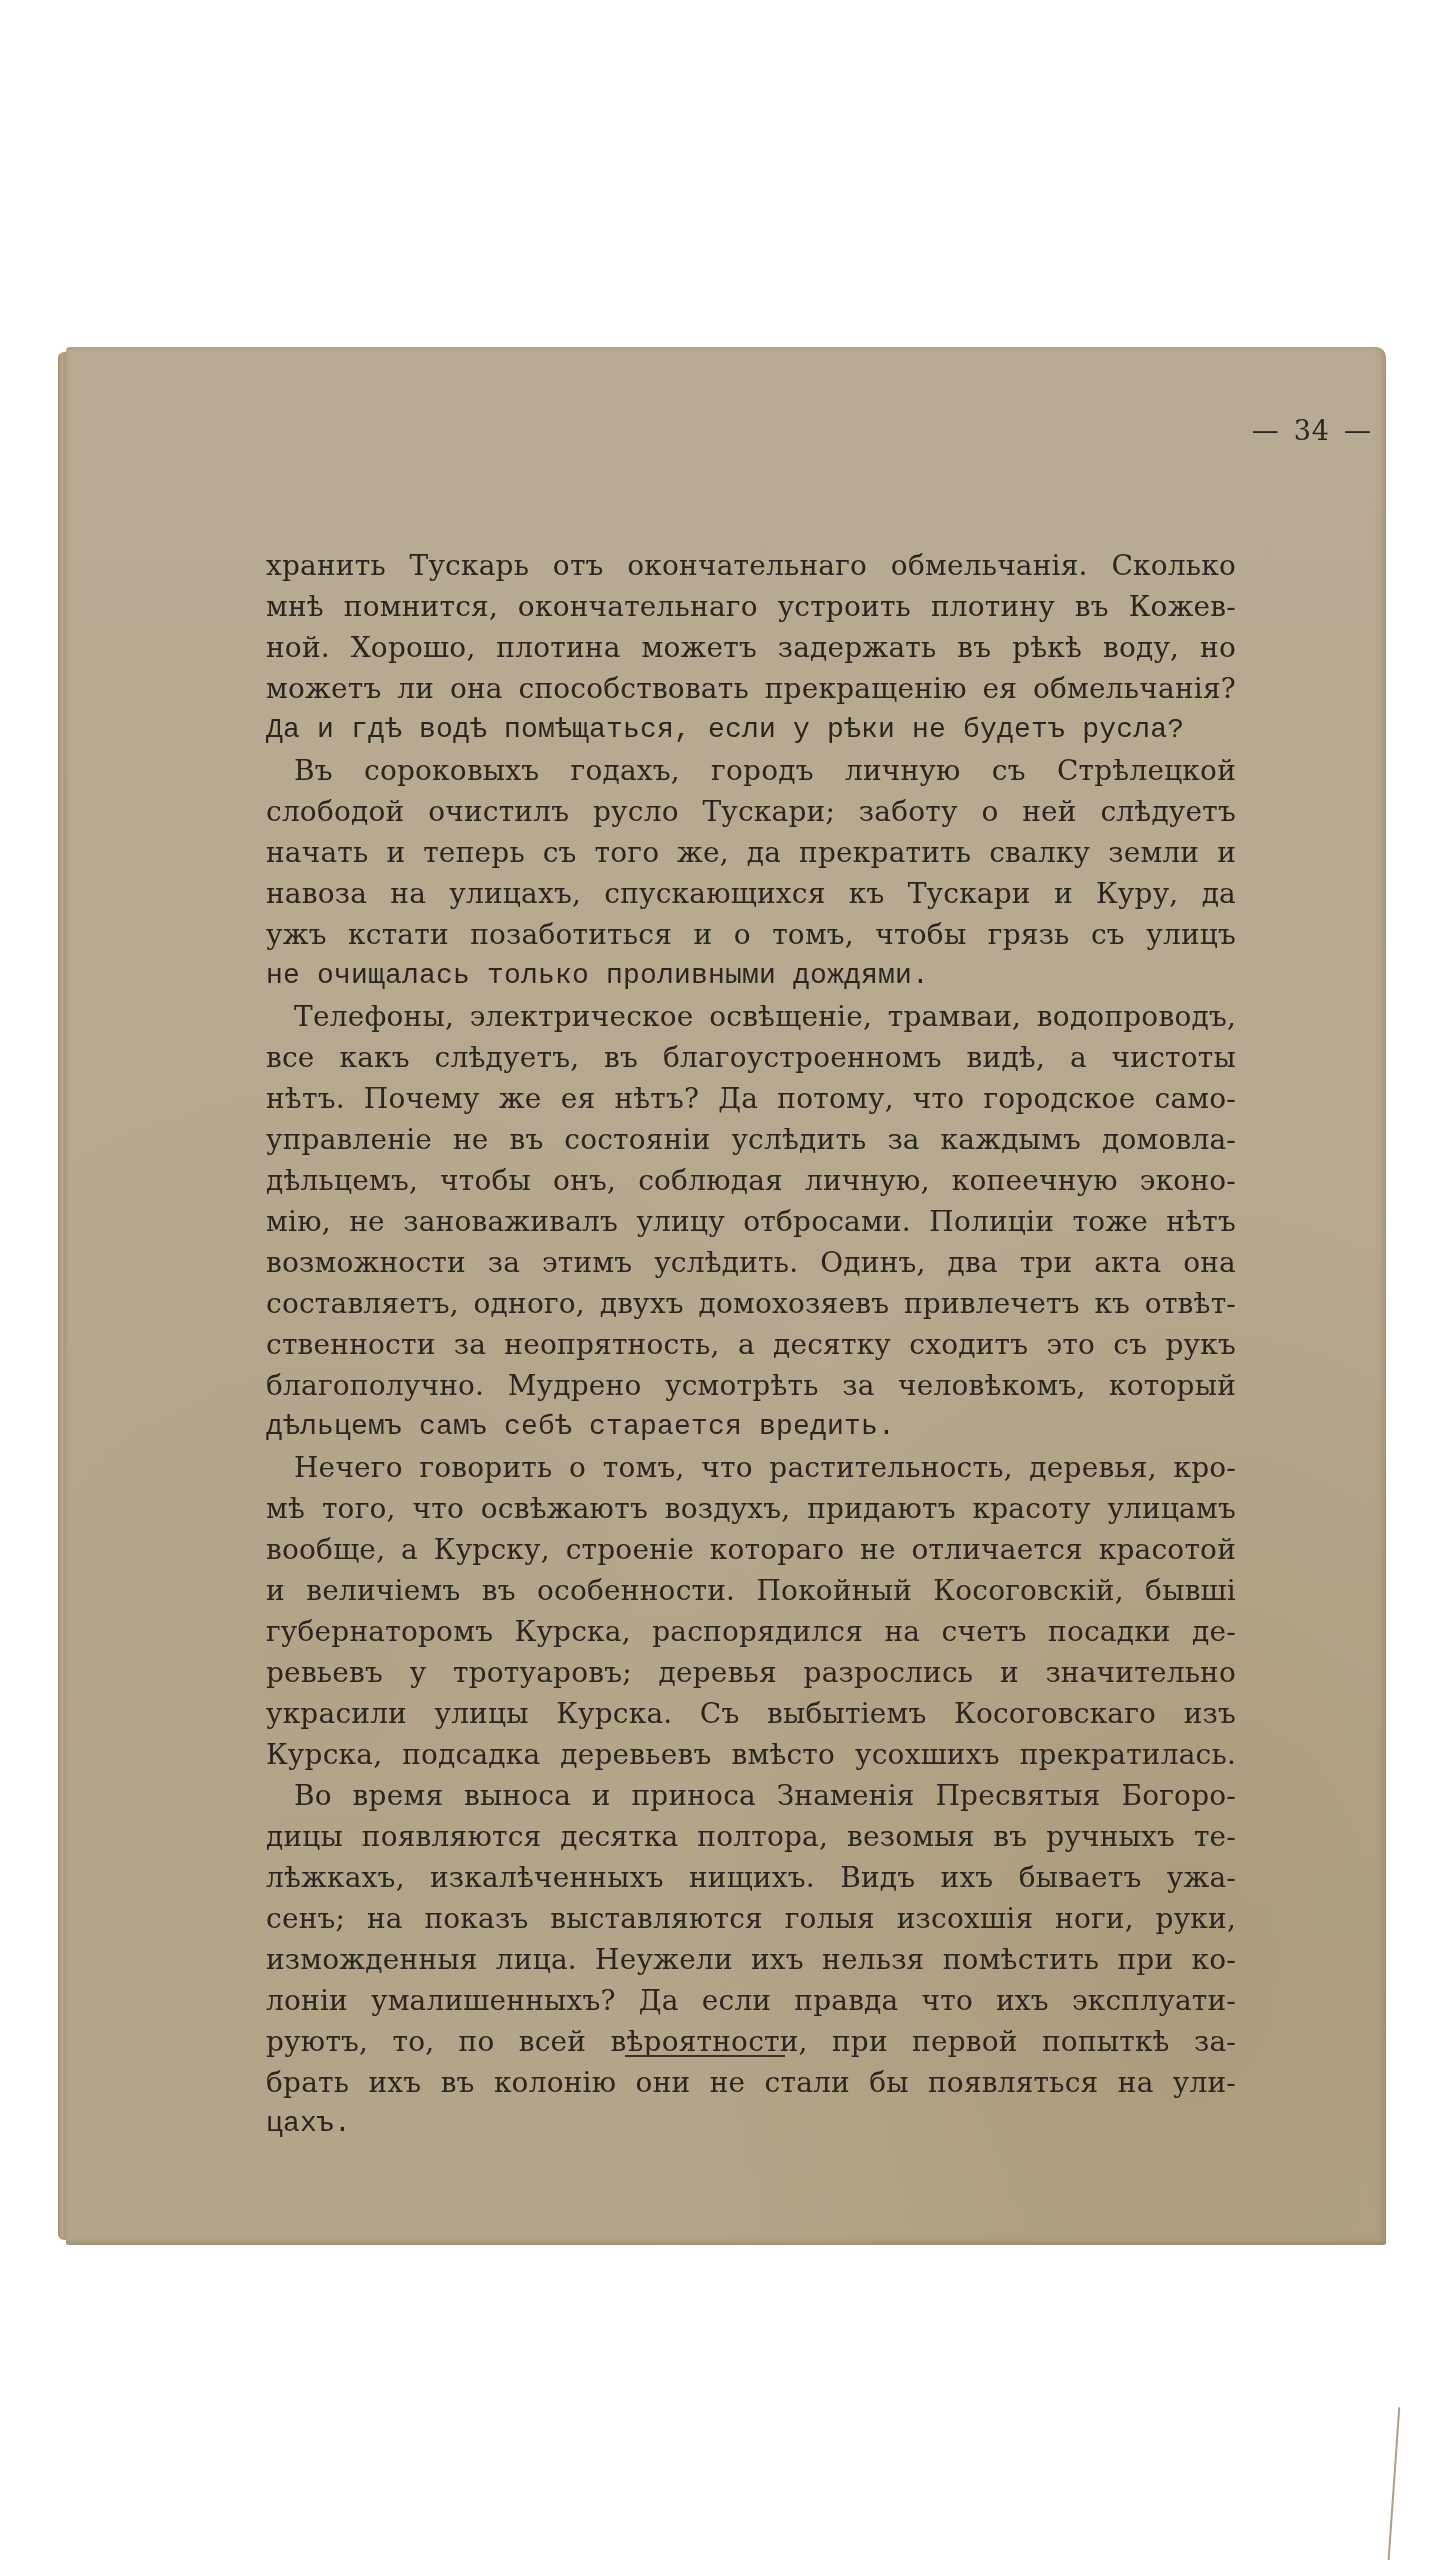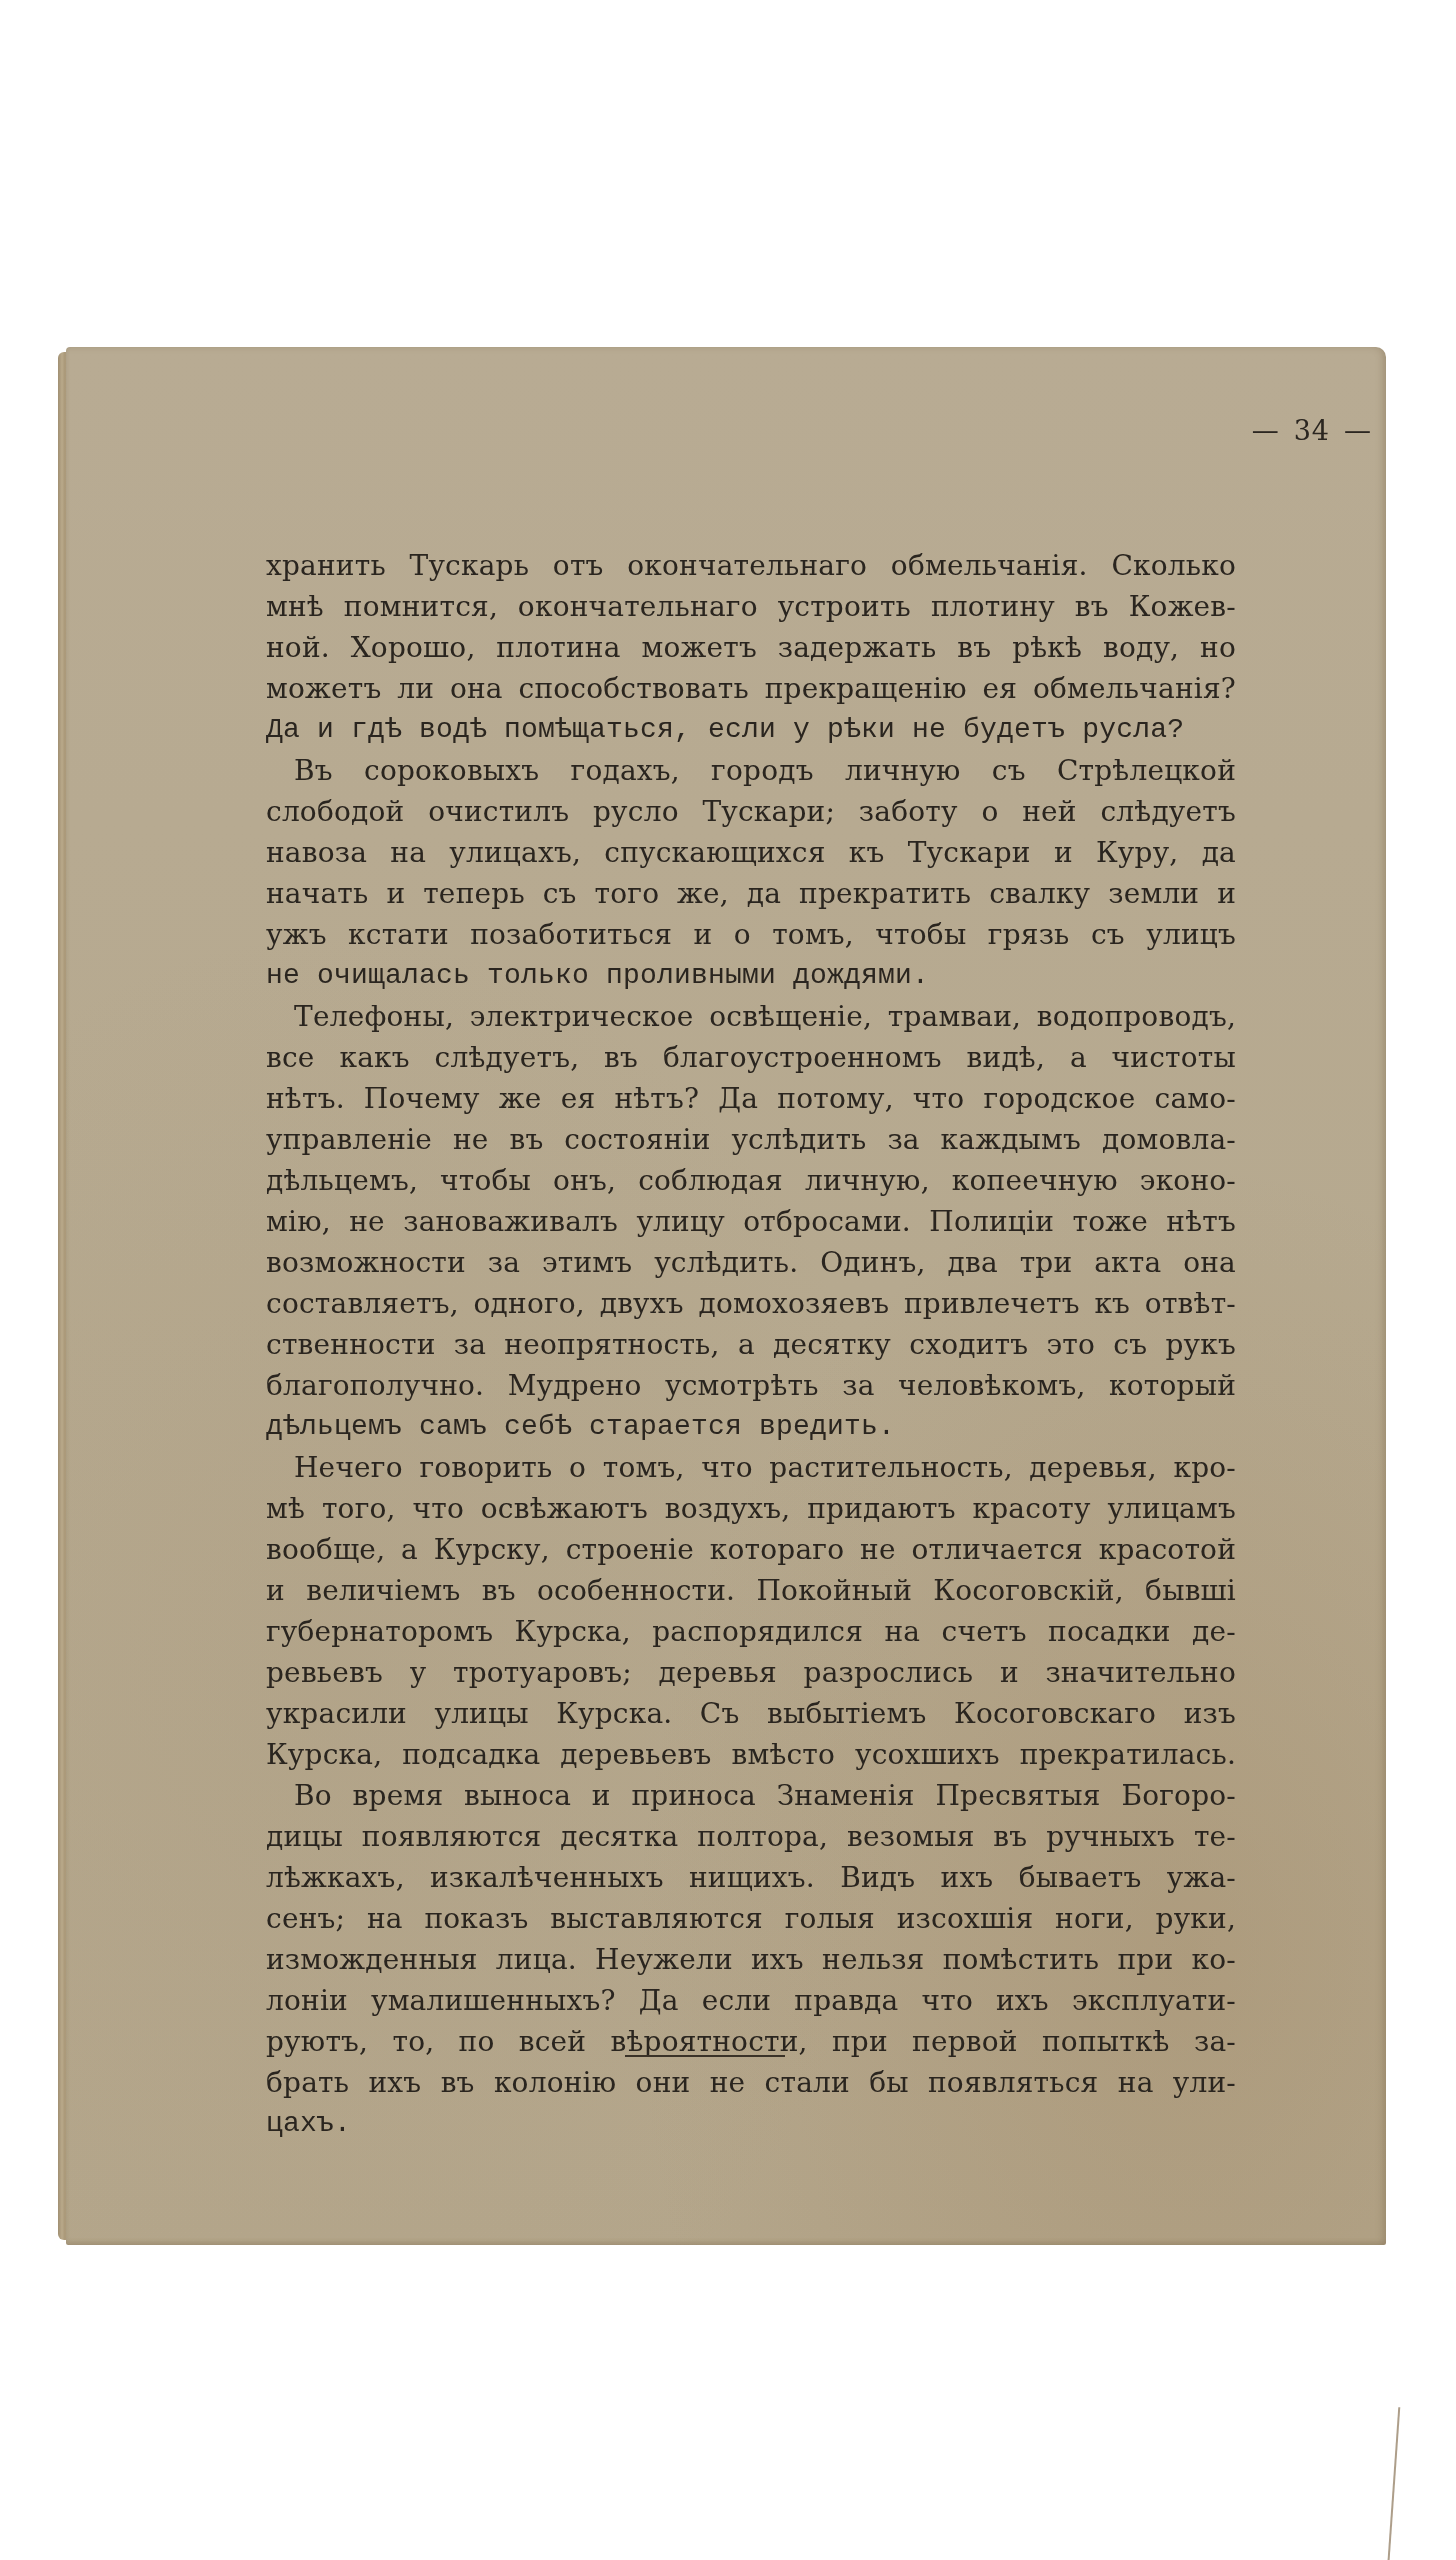--- a/index.html
+++ b/index.html
@@ -112,22 +112,22 @@
       <span class="line">хранить Тускарь отъ окончательнаго обмельчанія. Сколько</span>
       <span class="line">мнѣ помнится, окончательнаго устроить плотину въ Кожев-</span>
       <span class="line">ной. Хорошо, плотина можетъ задержать въ рѣкѣ воду, но</span>
       <span class="line">можетъ ли она способствовать прекращенію ея обмельчанія?</span>
       <span class="line last">Да и гдѣ водѣ помѣщаться, если у рѣки не будетъ русла?</span>
     </div>
 
     <div>
       <span class="line indent">Въ сороковыхъ годахъ, городъ личную съ Стрѣлецкой</span>
       <span class="line">слободой очистилъ русло Тускари; заботу о ней слѣдуетъ</span>
+      <span class="line">начать и теперь съ того же, да прекратить свалку земли и</span>
       <span class="line">навоза на улицахъ, спускающихся къ Тускари и Куру, да</span>
-      <span class="line">начать и теперь съ того же, да прекратить свалку земли и</span>
       <span class="line">ужъ кстати позаботиться и о томъ, чтобы грязь съ улицъ</span>
       <span class="line last">не очищалась только проливными дождями.</span>
     </div>
 
     <div>
       <span class="line indent">Телефоны, электрическое освѣщеніе, трамваи, водопроводъ,</span>
       <span class="line">все какъ слѣдуетъ, въ благоустроенномъ видѣ, а чистоты</span>
       <span class="line">нѣтъ. Почему же ея нѣтъ? Да потому, что городское само-</span>
       <span class="line">управленіе не въ состояніи услѣдить за каждымъ домовла-</span>
       <span class="line">дѣльцемъ, чтобы онъ, соблюдая личную, копеечную эконо-</span>

